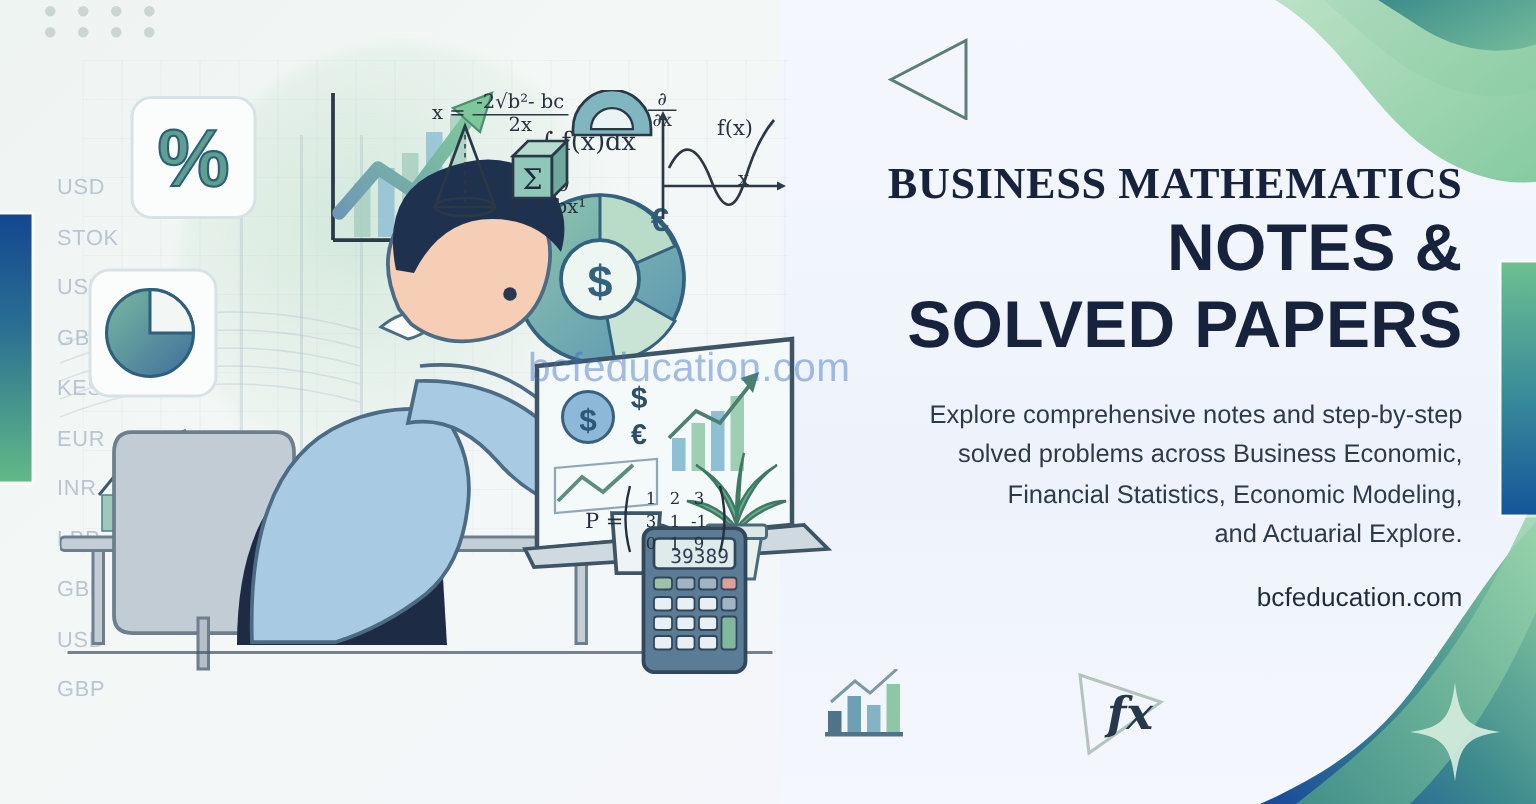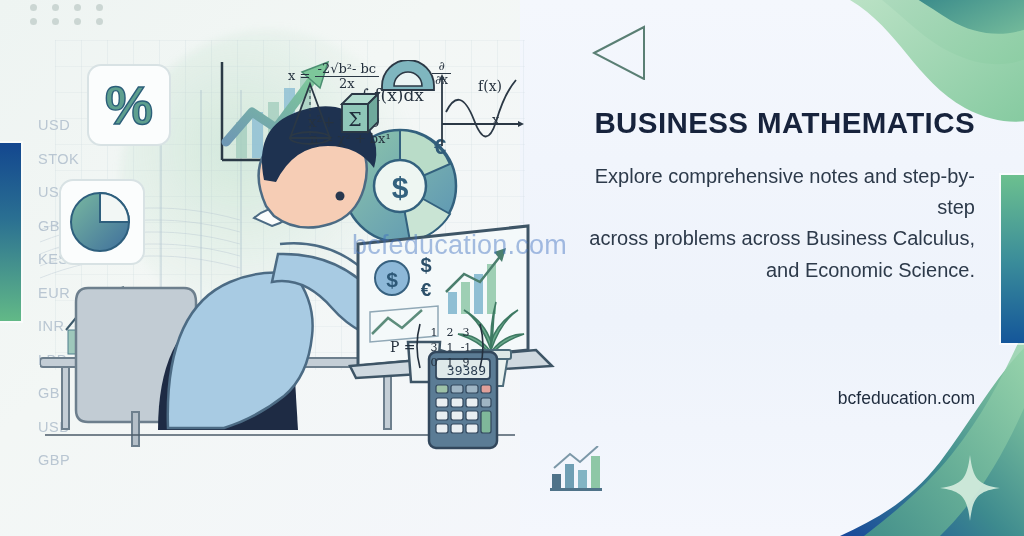--- a/index.html
+++ b/index.html
@@ -87,30 +87,30 @@
   .watermark{
     left:352px;top:230px;font-size:27px;letter-spacing:.2px;
     color:rgba(62,110,190,.45);font-family:"Liberation Sans",sans-serif;
     font-weight:400;
   }
 
   
   .content{left:560px;top:108px;width:415px;text-align:right;}
   .h-top{
     font-size:29.5px;font-weight:bold;letter-spacing:.4px;color:#17233c;
-    line-height:1.05;font-family:Liberation Sans, sans-serif;
+    line-height:1.05;font-family:Liberation Serif, serif;
     white-space:nowrap;
   }
   .h-big{
     font-size:44px;font-weight:bold;letter-spacing:.2px;color:#17233c;
     line-height:1.12;margin-top:2px;font-family:"Liberation Sans",sans-serif;
     white-space:nowrap;
   }
   .desc{
-    margin-top:22px;font-size:20px;line-height:1.56;color:#2d3a4a;
+    margin-top:22px;font-size:17px;line-height:1.56;color:#2d3a4a;
     font-family:"Liberation Sans",sans-serif;
   }
   .footer-row{
     position:absolute;left:560px;top:388px;width:415px;
     display:flex;align-items:center;justify-content:flex-end;gap:26px;
   }
   .site-url{
     font-size:17.5px;color:#1e2b3d;font-family:"Liberation Sans",sans-serif;
   }
   .cta{
@@ -452,27 +452,36 @@
     <svg width="56" height="48" viewBox="0 0 56 48">
       <rect x="4" y="28" width="9" height="14" fill="#4f7389"></rect>
       <rect x="17" y="18" width="9" height="24" fill="#6f9fb4"></rect>
       <rect x="30" y="24" width="9" height="18" fill="#82b4c4"></rect>
       <rect x="43" y="10" width="9" height="32" fill="#8ec7a6"></rect>
       <rect x="2" y="42" width="52" height="3" fill="#4f7389"></rect>
       <path d="M6 22 L22 8 L32 16 L50 0" stroke="#7c98a8" stroke-width="2" fill="none"></path>
     </svg>
   </div>
 
+  <div class="abs icon-fx">
+    <svg width="70" height="62" viewBox="0 0 70 62">
+      <path d="M8 6 L62 24 L14 58 Z" fill="none" stroke="#b3c4bd" stroke-width="2"></path>
+      <text x="26" y="42" font-family="DejaVu Serif, serif" font-style="italic" font-size="30" font-weight="bold" fill="#27384a">fx</text>
+    </svg>
+  </div>
 
   <div class="abs content">
     <div class="h-top">BUSINESS MATHEMATICS</div>
+    <div class="h-big">NOTES &amp;</div>
+    <div class="h-big">SOLVED PAPERS</div>
     <div class="desc">
       <div>Explore comprehensive notes and step-by-step</div>
-      <div>across problems across Business Calculus,</div>
-      <div>and Economic Science.</div>
+      <div>solved problems across Business Economic,</div>
+      <div>Financial Statistics, Economic Modeling,</div>
+      <div>and Actuarial Explore.</div>
     </div>
   </div>
 
   <div class="footer-row">
     <span class="site-url">bcfeducation.com</span>
   </div>
 
 </div>
 
 </body></html>

